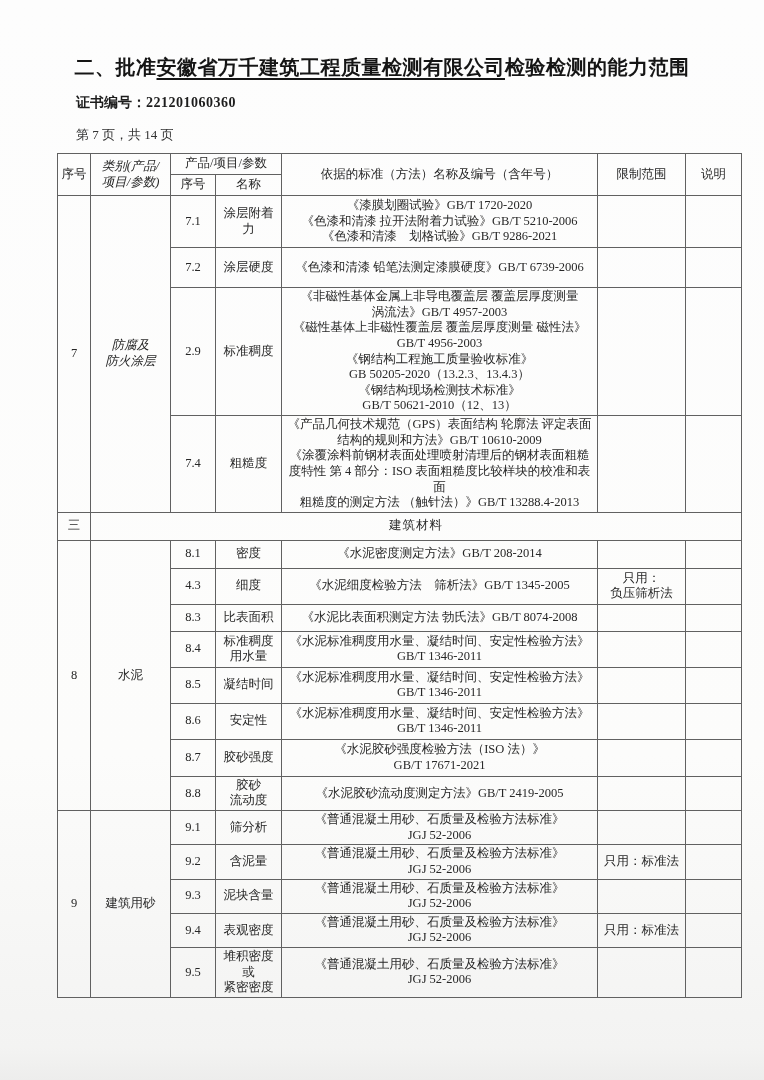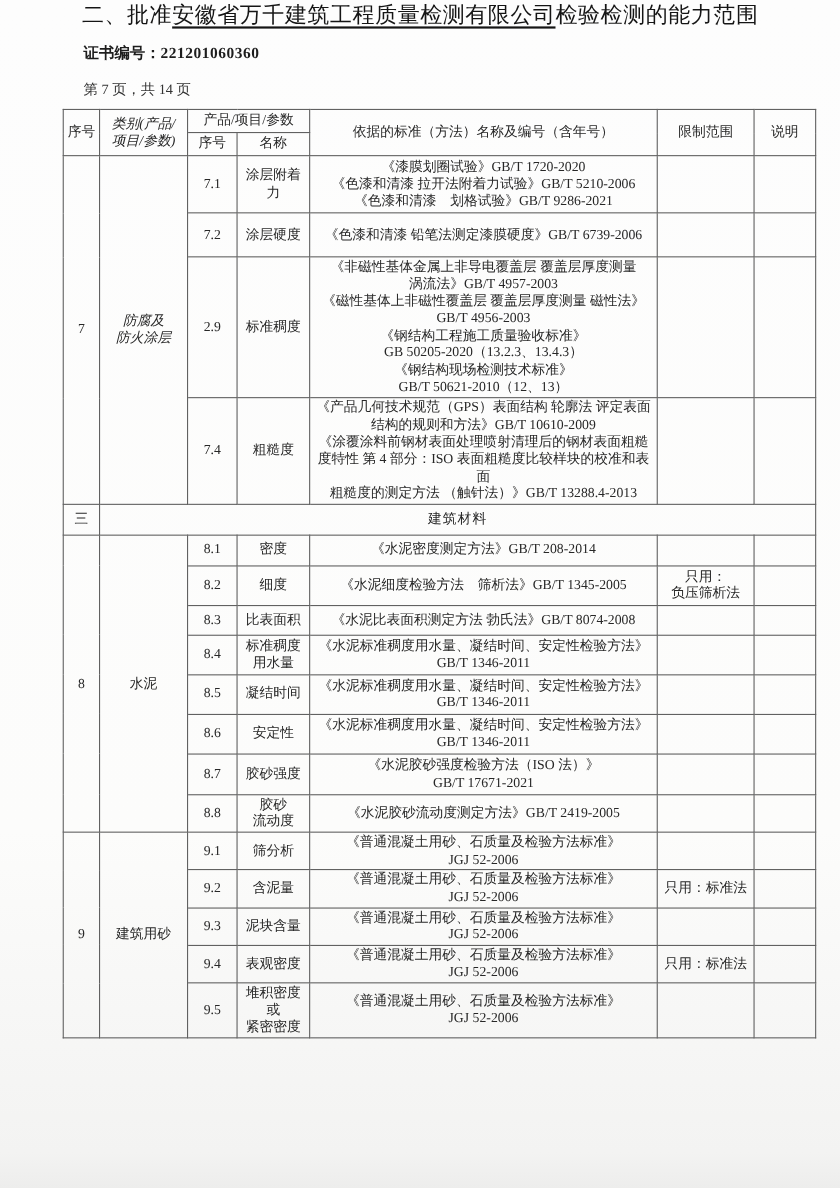--- a/index.html
+++ b/index.html
@@ -9,23 +9,24 @@
     color:#262626;
     background:#fff;
   }
   .paper {
     position:relative;
     width:764px; height:1080px;
     background:linear-gradient(180deg,#fdfdfd 0%,#fcfcfb 70%,#f3f3f2 97%,#ededec 100%);
     overflow:hidden;
   }
   .title {
+    margin-top:54px;
     text-align:center;
     font-size:20px;
-    font-weight:normal;
+    font-weight:bold;
     color:#151515;
     letter-spacing:0.5px;
   }
   .title .u {
     text-decoration:underline;
     text-underline-offset:4px;
     text-decoration-thickness:1.5px;
   }
   .cert-line {
     margin:13px 0 0 76px;
@@ -172,21 +173,21 @@
       <tr style="height:28px">
         <td rowspan="8">8</td>
         <td rowspan="8" class="cat">水泥</td>
         <td>8.1</td>
         <td class="itemname">密度</td>
         <td class="std">《水泥密度测定方法》GB/T 208-2014</td>
         <td class="lim"></td>
         <td></td>
       </tr>
       <tr style="height:36px">
-        <td>8.2</td>
+        <td>4.3</td>
         <td class="itemname">细度</td>
         <td class="std">《水泥细度检验方法　筛析法》GB/T 1345-2005</td>
         <td class="lim">只用：
 负压筛析法</td>
         <td></td>
       </tr>
       <tr style="height:27px">
         <td>8.3</td>
         <td class="itemname">比表面积</td>
         <td class="std">《水泥比表面积测定方法 勃氏法》GB/T 8074-2008</td>

